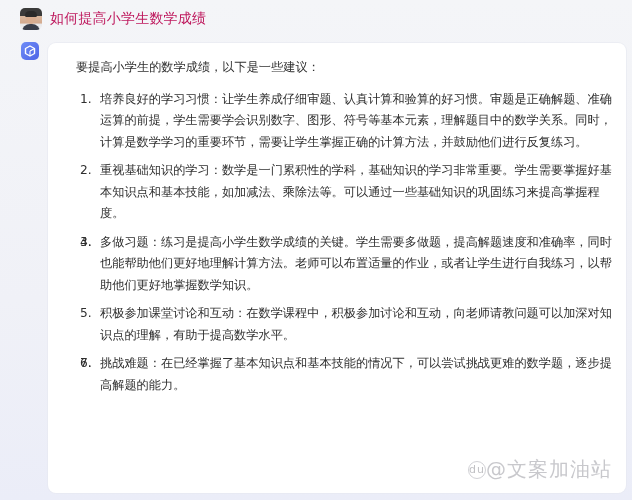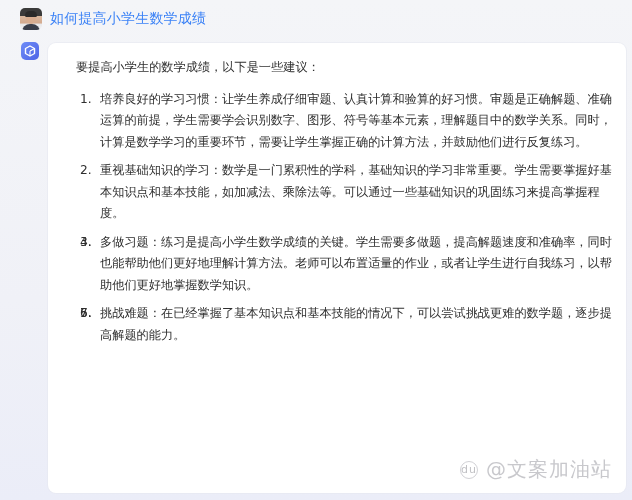--- a/index.html
+++ b/index.html
@@ -27,21 +27,21 @@
   }
   .avatar .hair {
     position: absolute; left: 5px; top: 3px; width: 12px; height: 6px;
     border-radius: 6px 6px 2px 2px; background: #2a2a2a;
   }
   .avatar .shirt {
     position: absolute; left: 2px; top: 16px; width: 18px; height: 8px;
     border-radius: 8px 8px 0 0; background: #3b3f4a;
   }
   .question {
-    margin-left: 8px; font-size: 14px; color: #3b82f6; letter-spacing: 0.2px;
+    margin-left: 8px; font-size: 14px; color: #be185d; letter-spacing: 0.2px;
   }
   .bot-icon {
     position: absolute; left: 21px; top: 42px;
     width: 18px; height: 18px; border-radius: 5px;
     background: linear-gradient(135deg, #6f8df7 0%, #4e64e6 100%);
     display: flex; align-items: center; justify-content: center;
   }
   .card {
     position: absolute; left: 48px; top: 43px;
     width: 578px; height: 450px;
@@ -62,21 +62,21 @@
   ol.tips li .num {
     position: absolute; left: 12px; top: 0;
   }
   .watermark {
     position: absolute; right: 14px; bottom: 10px;
     font-size: 20px; color: rgba(190,190,195,0.85);
     letter-spacing: 1px;
     display: flex; align-items: center;
   }
   .wm-logo {
-    font-size: 11px; margin-right: 8px; color: rgba(185,185,190,0.9);
+    font-size: 11px; margin-right: 0; color: rgba(185,185,190,0.9);
     border: 1px solid rgba(190,190,195,0.7); border-radius: 50%;
     width: 16px; height: 16px; display: flex; align-items: center; justify-content: center;
   }
 </style>
 </head>
 <body>
 
 <div class="user-row">
   <div class="avatar">
     <div class="shirt"></div>
@@ -94,21 +94,21 @@
 </div>
 
 <div class="card">
   <div class="content">
     <p class="intro">要提高小学生的数学成绩，以下是一些建议：</p>
     <ol class="tips">
       <li><span class="num">1.</span><span>培养良好的学习习惯：让学生养成仔细审题、认真计算和验算的好习惯。审题是正确解题、准确运算的前提，学生需要学会识别数字、图形、符号等基本元素，理解题目中的数学关系。同时，计算是数学学习的重要环节，需要让学生掌握正确的计算方法，并鼓励他们进行反复练习。</span></li>
       <li><span class="num">2.</span><span>重视基础知识的学习：数学是一门累积性的学科，基础知识的学习非常重要。学生需要掌握好基本知识点和基本技能，如加减法、乘除法等。可以通过一些基础知识的巩固练习来提高掌握程度。</span></li>
       <li><span class="num">3.</span></li>
       <li><span class="num">4.</span><span>多做习题：练习是提高小学生数学成绩的关键。学生需要多做题，提高解题速度和准确率，同时也能帮助他们更好地理解计算方法。老师可以布置适量的作业，或者让学生进行自我练习，以帮助他们更好地掌握数学知识。</span></li>
-      <li><span class="num">5.</span></li>
+      <li><span class="num">5.</span><span>积极参加课堂讨论和互动：在数学课程中，积极参加讨论和互动，向老师请教问题可以加深对知识点的理解，有助于提高数学水平。</span></li>
       <li><span class="num">6.</span></li>
       <li><span class="num">7.</span><span>挑战难题：在已经掌握了基本知识点和基本技能的情况下，可以尝试挑战更难的数学题，逐步提高解题的能力。</span></li>
     </ol>
 
   </div>
   <div class="watermark">
     <span class="wm-logo">du</span>
     <span>@文案加油站</span>
   </div>
 </div>

